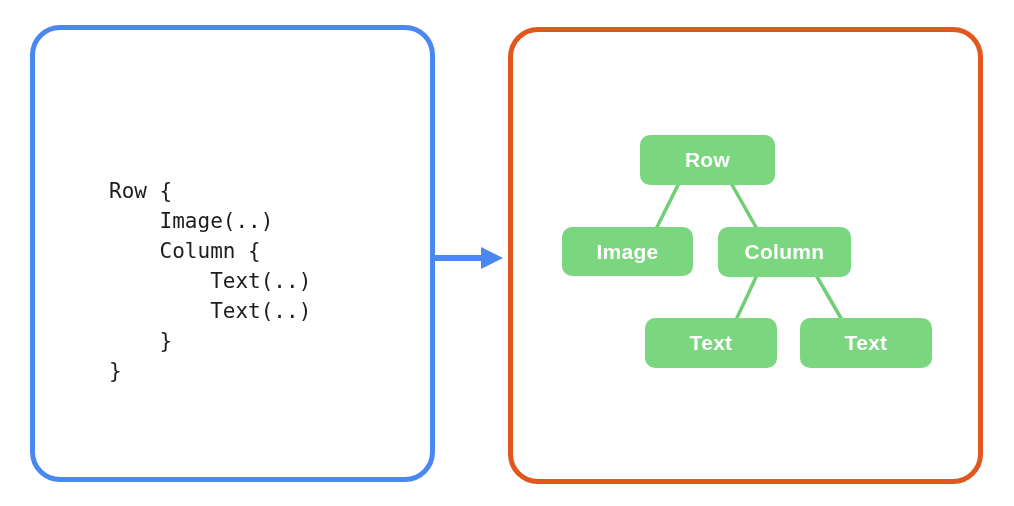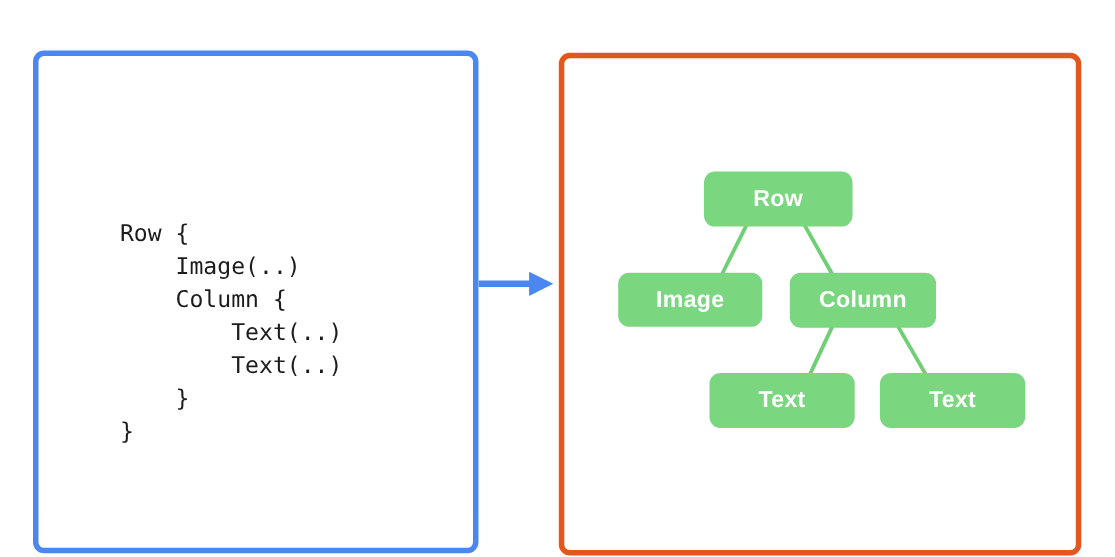--- a/index.html
+++ b/index.html
@@ -7,23 +7,22 @@
   .stage {
     position: relative;
     width: 1014px;
     height: 506px;
     background: var(--background, #ffffff);
     overflow: hidden;
     font-family: "Liberation Sans", sans-serif;
   }
   .panel {
     position: absolute;
-    border-radius: 10px;
+    border-radius: 30px;
     background: transparent;
-    margin-top: 21px;
   }
   .code-panel {
     left: 30px; top: 25px;
     width: 405px; height: 457px;
     border: 5px solid var(--code_panel_border, #4a87f0);
   }
   .tree-panel {
     left: 508px; top: 27px;
     width: 475px; height: 457px;
     border: 5px solid var(--tree_panel_border, #e2571e);

